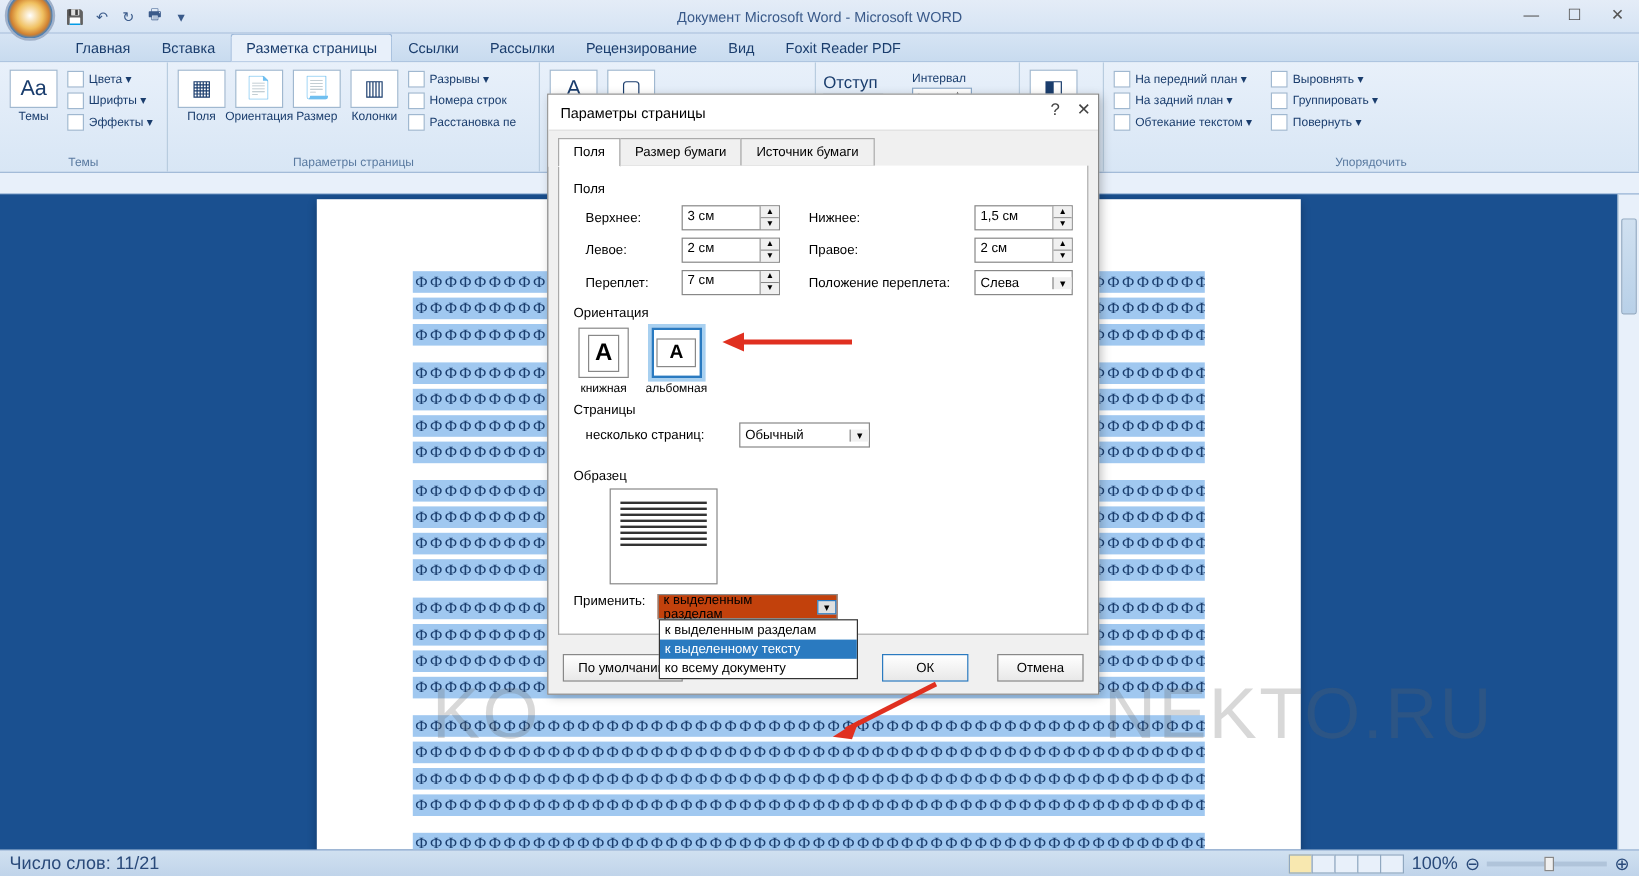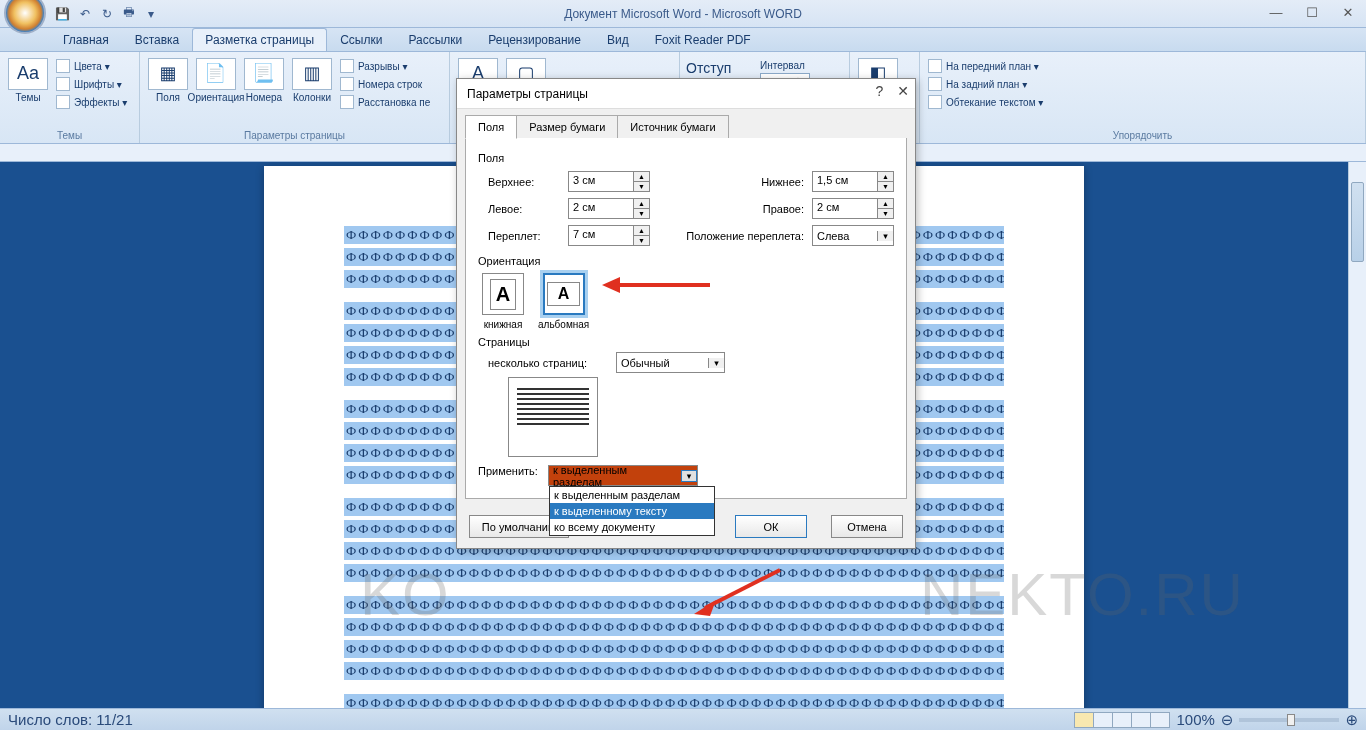--- a/index.html
+++ b/index.html
@@ -45,21 +45,21 @@
 .dialog { position: absolute; left: 456px; top: 78px; width: 460px; background: #f0f0f0; border: 1px solid #888; box-shadow: 2px 2px 8px rgba(0,0,0,0.25); z-index: 100; }
 .dlg-title { height: 30px; background: #fff; display: flex; align-items: center; padding: 0 10px; font-size: 12px; border-bottom: 1px solid #ddd; position: relative; }
 .dlg-title .dlg-ctrls { position: absolute; right: 6px; top: 4px; display: flex; gap: 14px; font-size: 14px; color: #444; }
 .dlg-tabs { display: flex; padding: 6px 8px 0 8px; background: #f0f0f0; }
 .dtab { padding: 5px 12px; font-size: 11px; border: 1px solid #aaa; background: #f0f0f0; cursor: pointer; margin-right: -1px; }
 .dtab.active { background: #fff; border-bottom-color: #fff; z-index: 2; }
 .dlg-body { background: #fff; margin: 0 8px 8px 8px; border: 1px solid #aaa; border-top: none; padding: 8px 12px 12px 12px; font-size: 11px; position: relative; margin-top: -1px; }
 .section-label { font-size: 11px; margin: 6px 0 4px 0; }
 .form-row { display: flex; align-items: center; margin: 3px 0; gap: 8px; }
 .form-row label { width: 72px; text-align: left; }
-.form-row.right label { width: 130px; text-align: right; }
+.form-row.right label { width: 130px; text-align: left; }
 .num-input { display: flex; width: 82px; height: 21px; border: 1px solid #888; background: #fff; }
 .num-input span { flex: 1; padding: 2px 4px; }
 .num-spin { width: 16px; border-left: 1px solid #888; display: flex; flex-direction: column; }
 .num-spin div { flex: 1; display: flex; align-items: center; justify-content: center; font-size: 7px; background: #f0f0f0; border-bottom: 1px solid #888; }
 .num-spin div:last-child { border-bottom: none; }
 .select-box { display: flex; width: 82px; height: 21px; border: 1px solid #888; background: #fff; align-items: center; }
 .select-box span { flex: 1; padding: 2px 4px; }
 .select-box .arr { width: 16px; border-left: 1px solid #888; text-align: center; font-size: 9px; background: #f0f0f0; }
 .fields-grid { display: grid; grid-template-columns: 1fr 1fr; gap: 0 20px; }
 .orient-row { display: flex; gap: 14px; margin: 6px 0 4px 4px; }
@@ -154,21 +154,21 @@
       <div class="rbtn-lg">
           <div class="ricon">▦</div>
           <span>Поля</span>
         </div>
       <div class="rbtn-lg">
           <div class="ricon">📄</div>
           <span>Ориентация</span>
         </div>
       <div class="rbtn-lg">
           <div class="ricon">📃</div>
-          <span>Номера</span>
+          <span>Размер</span>
         </div>
       <div class="rbtn-lg">
           <div class="ricon">▥</div>
           <span>Колонки</span>
         </div>
       <div class="vstack">
         <div class="rbtn-sm">
             <div class="sicon"></div>
             <span>Разрывы ▾</span>
           </div>
@@ -247,20 +247,34 @@
             <div class="sicon"></div>
             <span>На передний план ▾</span>
           </div>
         <div class="rbtn-sm">
             <div class="sicon"></div>
             <span>На задний план ▾</span>
           </div>
         <div class="rbtn-sm">
             <div class="sicon"></div>
             <span>Обтекание текстом ▾</span>
+          </div>
+      </div>
+      <div class="vstack" style="margin-left:8px">
+        <div class="rbtn-sm">
+            <div class="sicon"></div>
+            <span>Выровнять ▾</span>
+          </div>
+        <div class="rbtn-sm">
+            <div class="sicon"></div>
+            <span>Группировать ▾</span>
+          </div>
+        <div class="rbtn-sm">
+            <div class="sicon"></div>
+            <span>Повернуть ▾</span>
           </div>
       </div>
     </div>
     <div class="rgroup-label">Упорядочить</div>
   </div>
 </div>
 
 <div class="docarea">
   <div class="ruler-h"></div>
   <div class="doc-scroll">
@@ -391,20 +405,21 @@
 
     <div class="section-label">Страницы</div>
     <div class="form-row" style="margin-left:10px">
       <label style="width:120px">несколько страниц:</label>
       <div class="select-box" style="width:109px">
           <span>Обычный</span>
           <div class="arr">▾</div>
         </div>
     </div>
 
+    <div class="section-label" style="margin-top:18px">Образец</div>
     <div class="preview-box">
       <div></div>
         <div></div>
         <div></div>
         <div></div>
         <div></div>
         <div></div>
         <div></div>
         <div></div>
     </div>

